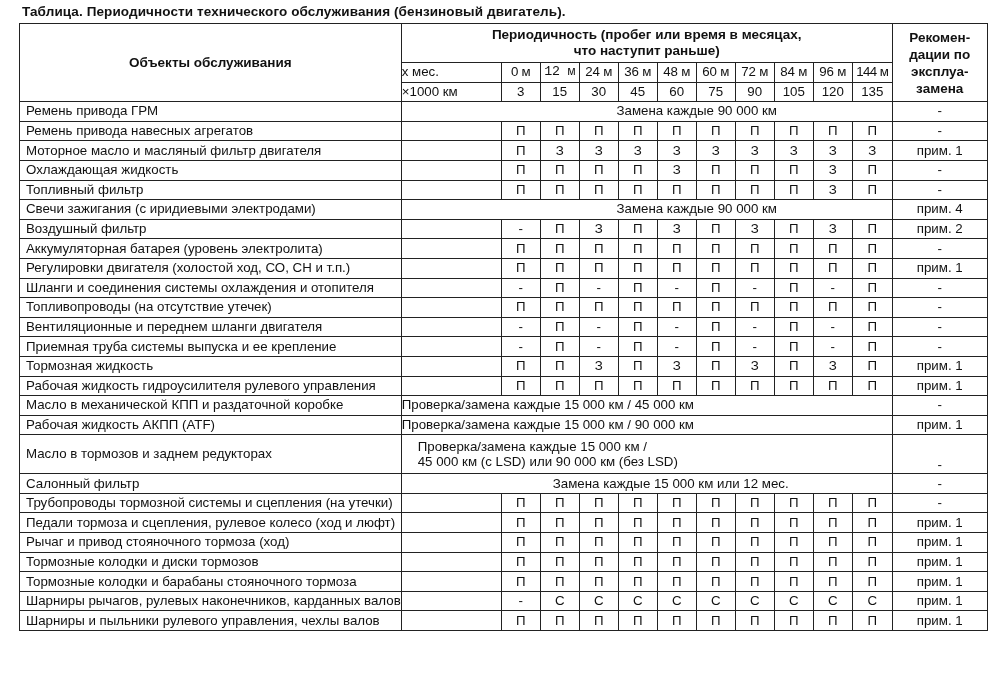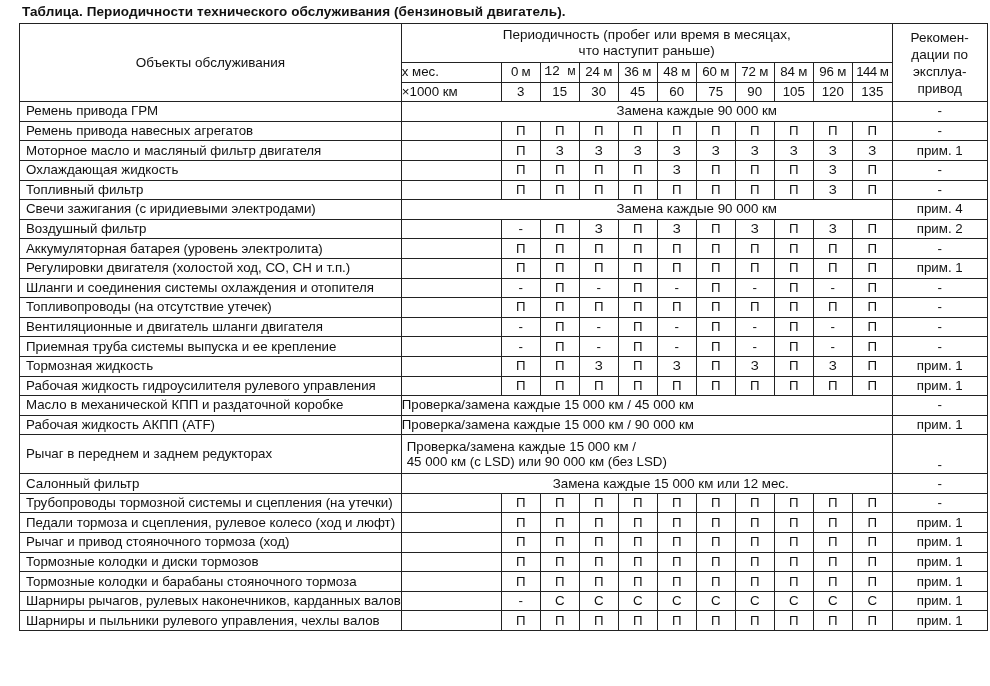--- a/index.html
+++ b/index.html
@@ -1,25 +1,25 @@
 <!DOCTYPE html>
 <html><head>
 <meta charset="utf-8">
 <style>
   html, body { margin:0; padding:0; background:#ffffff; }
   body { width:990px; height:686px; overflow:hidden; font-family:"Liberation Sans", sans-serif; color:#111; }
   .title { position:absolute; left:10px; top:4px; font-size:13.5px; font-weight:bold; letter-spacing:0.1px;margin-left:12px; }
   table { position:absolute; left:19px; top:23px; border-collapse:collapse; table-layout:fixed; font-size:13.3px; }
   td, th { border:1.3px solid #222; padding:0; line-height:16px; height:18.6px; overflow:hidden; white-space:nowrap; }
-  th { font-weight:normal; font-size:13.5px; }
+  th { font-weight:bold; font-size:13.5px; }
   .name { text-align:left; padding-left:6px;margin-left:24px; }
   .c { text-align:center; }
   .lbl { text-align:left; }
   .span { text-align:center; }
-  .spanleft { text-align:left; padding-left:5px; line-height:15px; white-space:normal; }
+  .spanleft { text-align:left; padding-left:16px; line-height:15px; white-space:normal; }
   .rec { text-align:center; }
   .tall { height:38px; }
   .hdr-main { height:38px; line-height:16px; vertical-align:middle; }
 </style>
 </head>
 <body>
 
 <div class="title">Таблица. Периодичности технического обслуживания (бензиновый двигатель).</div>
 
 <table>
@@ -42,21 +42,21 @@
     <tr>
       <th rowspan="3">Объекты обслуживания</th>
       <th colspan="11" class="hdr-main">
         <div>Периодичность (пробег или время в месяцах,</div>
         <div>что наступит раньше)</div>
       </th>
       <th rowspan="3" style="line-height:17px;">
         <div>Рекомен-</div>
         <div>дации по</div>
         <div>эксплуа-</div>
-        <div>привод</div>
+        <div>замена</div>
       </th>
     </tr>
     <tr id="months-row">
       <td class="lbl" style="font-weight:normal">х мес.</td>
     <td class="c" style="letter-spacing: -0.2px;">0 м</td>
         <td class="c" style="letter-spacing: -0.2px; font-family: Liberation Mono, monospace;">12 м</td>
         <td class="c" style="letter-spacing: -0.2px; margin-top: 40px;">24 м</td>
         <td class="c" style="letter-spacing: -0.2px;">36 м</td>
         <td class="c" style="letter-spacing: -0.2px; margin-top: 31px;">48 м</td>
         <td class="c" style="letter-spacing: -0.2px;">60 м</td>
@@ -219,21 +219,21 @@
         <td class="c">П</td>
         <td class="c">П</td>
         <td class="c">П</td>
         <td class="c">П</td>
         <td class="c">П</td>
         <td class="c">П</td>
         <td class="c">П</td>
         <td class="rec">-</td>
       </tr>
       <tr>
-        <td class="name">Вентиляционные и двигатель шланги двигателя</td>
+        <td class="name">Вентиляционные и переднем шланги двигателя</td>
         <td></td>
         <td class="c">-</td>
         <td class="c">П</td>
         <td class="c">-</td>
         <td class="c">П</td>
         <td class="c">-</td>
         <td class="c">П</td>
         <td class="c">-</td>
         <td class="c">П</td>
         <td class="c">-</td>
@@ -289,21 +289,21 @@
         <td class="name">Масло в механической КПП и раздаточной коробке</td>
         <td class="lbl" colspan="11">Проверка/замена каждые 15 000 км / 45 000 км</td>
         <td class="rec">-</td>
       </tr>
       <tr>
         <td class="name">Рабочая жидкость АКПП (ATF)</td>
         <td class="lbl" colspan="11">Проверка/замена каждые 15 000 км / 90 000 км</td>
         <td class="rec">прим. 1</td>
       </tr>
       <tr>
-        <td class="name tall">Рычаг в переднем и заднем редукторах</td>
+        <td class="name tall">Масло в тормозов и заднем редукторах</td>
         <td class="spanleft tall" colspan="11">
           <div>Проверка/замена каждые 15 000 км /</div>
           <div>45 000 км (с LSD) или 90 000 км (без LSD)</div>
         </td>
         <td class="rec" style="vertical-align: bottom;">-</td>
       </tr>
       <tr>
         <td class="name">Салонный фильтр</td>
         <td class="span" colspan="11" style="padding-left: 48px;">Замена каждые 15 000 км или 12 мес.</td>
         <td class="rec">-</td>

